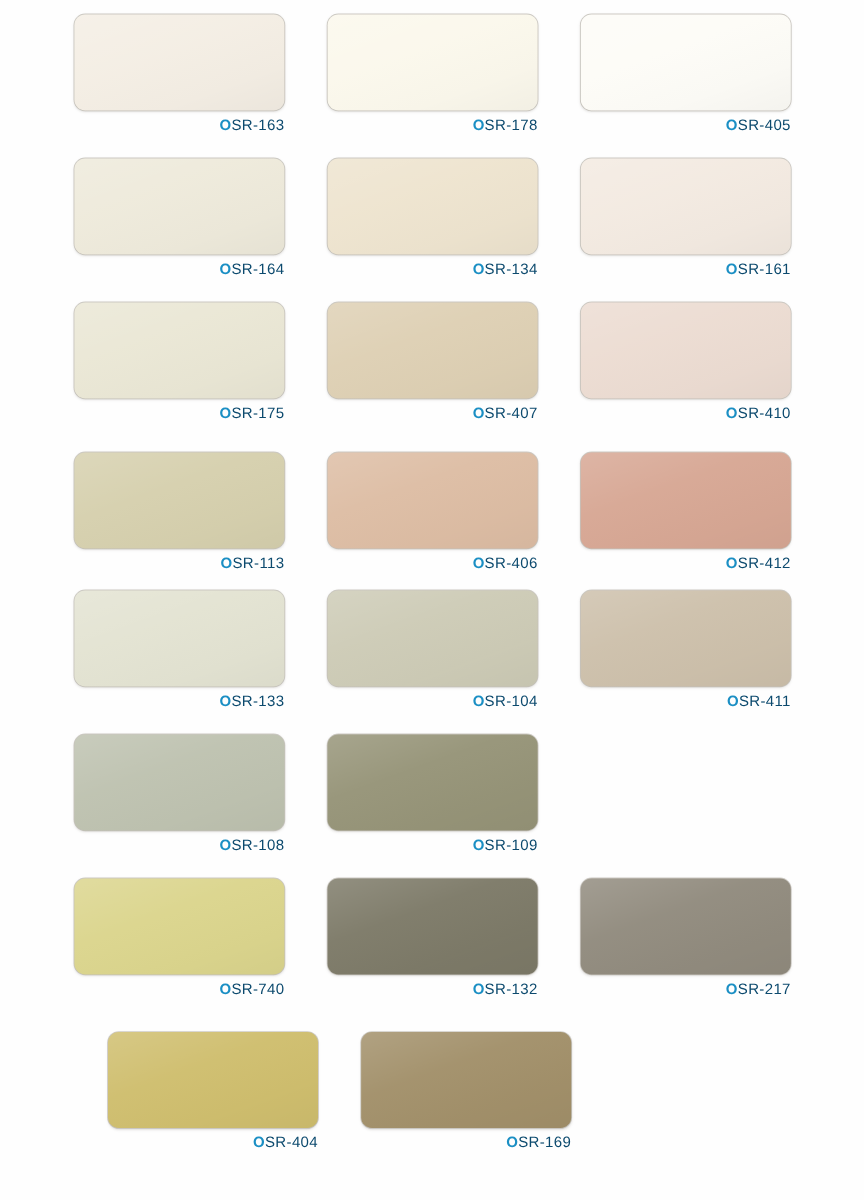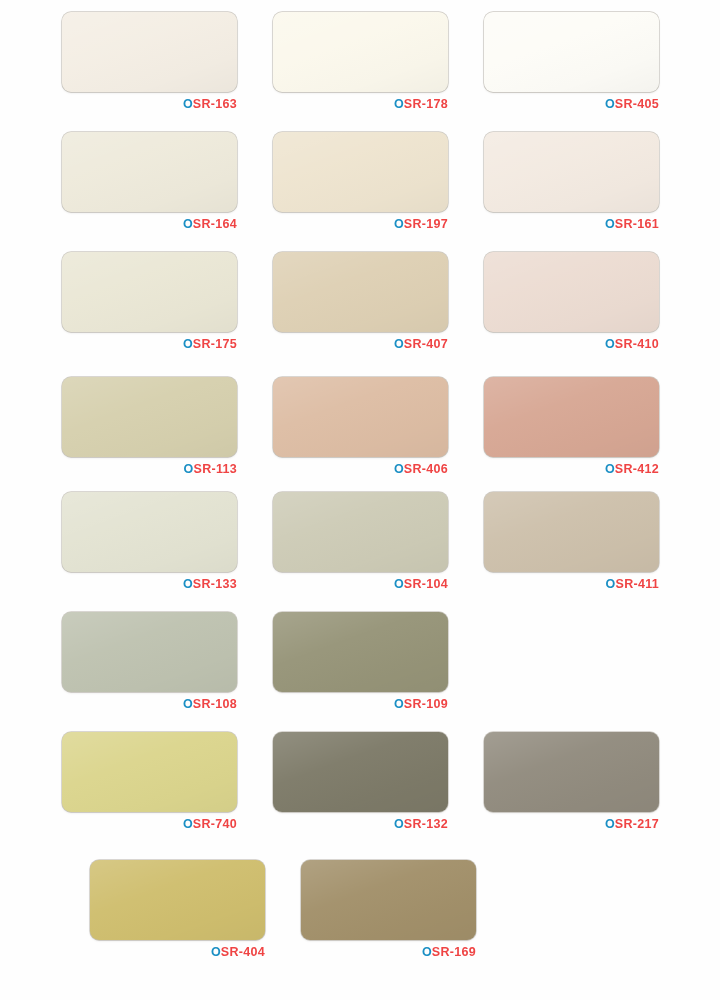--- a/index.html
+++ b/index.html
@@ -82,22 +82,22 @@
     white-space: nowrap;
   }
 
   .label-o {
     color: #1b8fc4;
     font-weight: 700;
     font-size: 12.5px;
   }
 
   .label-code {
-    color: #ef4444;
-    font-weight: 700;
+    color: #0c4a6e;
+    font-weight: 400;
     font-size: 12.5px;
     letter-spacing: 0.3px;
   }
 </style>
 </head>
 <body>
 
 <div id="swatch-sheet">
     <div class="swatch-row" style="top: 0px;">
       <div class="swatch-cell col-0">
@@ -113,21 +113,21 @@
         <div class="swatch-label"><span class="label-o">O</span><span class="label-code">SR-405</span></div>
       </div>
     </div>
     <div class="swatch-row" style="top: 120px; padding-left: 19px;">
       <div class="swatch-cell col-0">
         <div class="swatch-chip" style="background: rgb(238, 234, 219);"></div>
         <div class="swatch-label"><span class="label-o">O</span><span class="label-code">SR-164</span></div>
       </div>
       <div class="swatch-cell col-1">
         <div class="swatch-chip" style="background: rgb(238, 228, 207);"></div>
-        <div class="swatch-label"><span class="label-o">O</span><span class="label-code">SR-197</span></div>
+        <div class="swatch-label"><span class="label-o">O</span><span class="label-code">SR-134</span></div>
       </div>
       <div class="swatch-cell col-2">
         <div class="swatch-chip" style="background: rgb(243, 234, 225);"></div>
         <div class="swatch-label"><span class="label-o">O</span><span class="label-code">SR-161</span></div>
       </div>
     </div>
     <div class="swatch-row" style="top: 240px;">
       <div class="swatch-cell col-0">
         <div class="swatch-chip" style="background: rgb(234, 231, 213);"></div>
         <div class="swatch-label"><span class="label-o">O</span><span class="label-code">SR-175</span></div>

